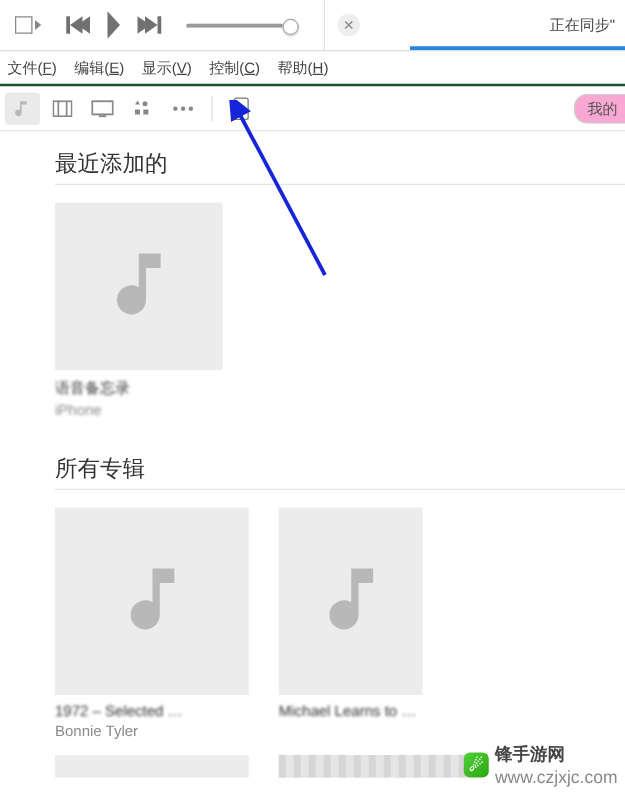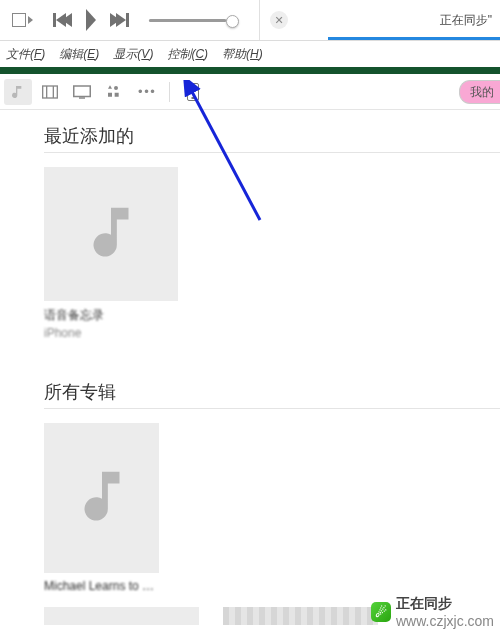--- a/index.html
+++ b/index.html
@@ -14,21 +14,21 @@
   .playbig{border-top-width:11px;border-bottom-width:11px;border-left-width:18px;border-left-color:#444;}
   .bar{width:3px;height:14px;background:#717171;}
   .volume{display:flex;align-items:center;margin-left:20px;}
   .vol-track{width:90px;height:3px;background:#cfcfcf;border-radius:2px;position:relative;}
   .vol-fill{position:absolute;left:0;top:0;height:3px;width:85%;background:#9a9a9a;border-radius:2px;}
   .vol-knob{position:absolute;left:85%;top:-4px;width:11px;height:11px;border-radius:50%;background:#fff;border:1px solid #aaa;box-shadow:0 1px 2px rgba(0,0,0,.2);}
   .display-area{flex:1;display:flex;align-items:center;justify-content:flex-end;padding-right:10px;margin-left:20px;border-left:1px solid #e0e0e0;height:100%;position:relative;}
   .close-circ{width:18px;height:18px;border-radius:50%;background:#eee;display:flex;align-items:center;justify-content:center;color:#888;font-size:11px;margin-right:auto;margin-left:10px;cursor:pointer;}
   .sync-tab{position:absolute;right:0;top:0;height:100%;display:flex;align-items:center;padding:0 8px;font-size:12px;color:#444;}
   .sync-underline{position:absolute;right:0;bottom:0;height:3px;width:172px;background:#2488e0;}
-  .menubar{display:flex;align-items:center;height:26px;border-bottom:7px solid #14532d;padding-left:6px;gap:14px;font-size:12px;color:#444;font-style:italic;}
+  .menubar{display:flex;align-items:center;height:26px;border-bottom:2px solid #14532d;padding-left:6px;gap:14px;font-size:12px;color:#444;}
   .menubar span{cursor:default;}
   .underline-key{text-decoration:underline;}
   .toolbar{display:flex;align-items:center;height:35px;border-bottom:1px solid #e5e5e5;padding-left:4px;gap:4px;position:relative;}
   .tool-item{width:28px;height:26px;display:flex;align-items:center;justify-content:center;border-radius:3px;color:#777;}
   .tool-item.sel{background:#eaeaea;color:#333;}
   .sep{width:1px;height:20px;background:#ddd;margin:0 5px;}
   .device-icon{width:10px;height:16px;border:1.5px solid #777;border-radius:2px;position:relative;}
   .device-icon::after{content:"";position:absolute;bottom:1px;left:50%;transform:translateX(-50%);width:3px;height:1.5px;background:#777;}
   .my-pill{position:absolute;right:0;top:6px;height:22px;padding:0 6px 0 10px;border:1px solid #ccc;border-radius:11px 0 0 11px;border-right:none;font-size:12px;color:#555;display:flex;align-items:center;background:#f9a8d4;}
   .content{padding:14px 0 0 44px;}
@@ -147,24 +147,33 @@
       <div class="cover">
         <svg width="70" height="70" viewBox="0 0 24 24">
               <path class="note" d="M12 3v9.28a4 4 0 1 0 2 3.47V7h4V3h-6z"></path>
             </svg>
       </div>
       <div class="alb-title">语音备忘录</div>
       <div class="alb-sub blur">iPhone</div>
     </div>
   </div>
 
-  <div class="section-title" style="margin-top:40px;">所有专辑</div>
+  <div class="section-title" style="margin-top:28px;">所有专辑</div>
   <div class="section-rule"></div>
 
   <div class="album-row all-sec">
+    <div class="album">
+      <div class="cover">
+            <svg width="70" height="70" viewBox="0 0 24 24">
+              <path class="note" d="M12 3v9.28a4 4 0 1 0 2 3.47V7h4V3h-6z"></path>
+            </svg>
+          </div>
+      <div class="alb-title">1972 – Selected …</div>
+      <div class="alb-sub">Bonnie Tyler</div>
+    </div>
     <div class="album" style="width:115px;">
       <div class="cover" style="width:115px;">
             <svg width="70" height="70" viewBox="0 0 24 24">
               <path class="note" d="M12 3v9.28a4 4 0 1 0 2 3.47V7h4V3h-6z"></path>
             </svg>
           </div>
       <div class="alb-title">Michael Learns to Roc</div>
       <div class="alb-sub"></div>
     </div>
   </div>
@@ -175,18 +184,18 @@
         </div>
     <div class="album">
           <div class="cover pixcover"></div>
         </div>
   </div>
 </div>
 
 <div class="watermark">
   <div class="wm-badge">☄</div>
   <div>
-    <div style="font-size:14px;font-weight:bold;color:#444;">正在同步</div>
+    <div style="font-size:14px;font-weight:bold;color:#444;">锋手游网</div>
     <div style="font-size:14px;color:#888;">www.czjxjc.com</div>
   </div>
 </div>
 
 </div>
 
 </body></html>

